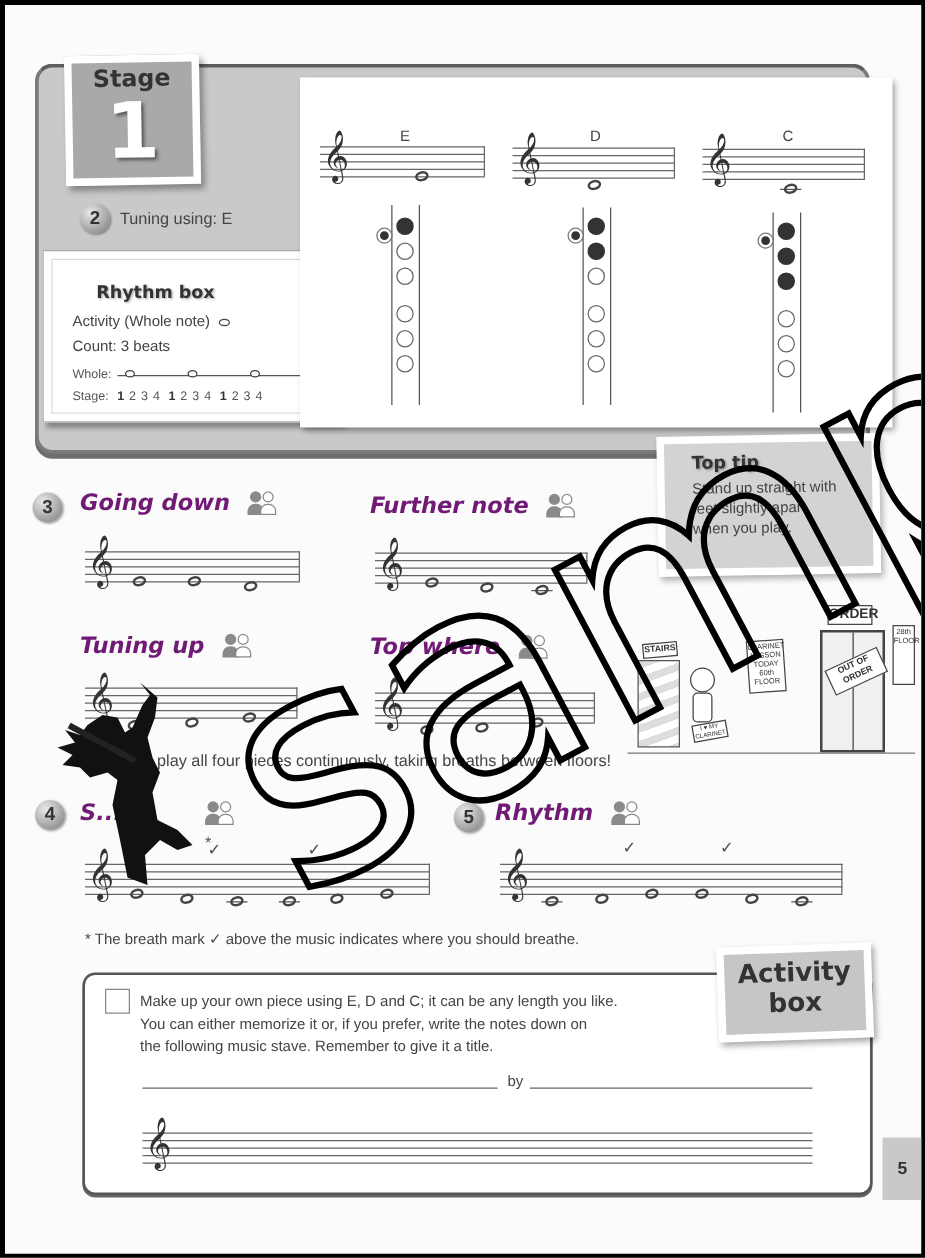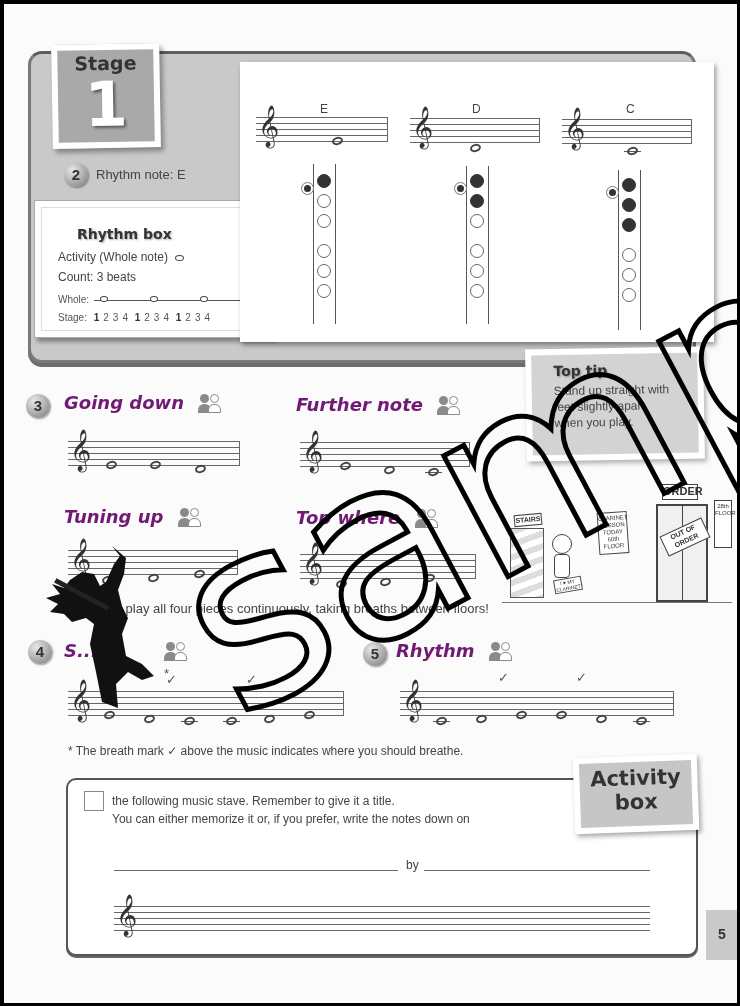--- a/index.html
+++ b/index.html
@@ -100,21 +100,21 @@
 <div class="page">
 
   <div class="abs stage-panel"></div>
 
   <div class="abs stage-badge">
     <div class="stage-word">Stage</div>
     <div class="stage-num">1</div>
   </div>
 
   <div class="abs circle-num" style="left:60px;top:159px;">2</div>
-  <div class="abs tuning-label" style="left:92px;top:163px;">Rhythm note: E</div>
+  <div class="abs tuning-label" style="left:92px;top:163px;">Tuning using: E</div>
 
   <div class="abs rhythm-box">
     <div class="rhythm-inner">
       <div class="rhythm-title heading-shadow">Rhythm box</div>
       <div class="rhythm-line" style="margin-top:8px;">
         <span>Activity (Whole note)</span>
         <span style="display:inline-block;width:9px;height:6px;border:1.5px solid #444;border-radius:50%;margin-left:4px;vertical-align:middle;"></span>
       </div>
       <div class="rhythm-line">Count: 3 beats</div>
       <div class="clap-row">
@@ -357,22 +357,23 @@
 
   <div class="abs activity-box"></div>
   <div class="abs activity-badge">
     <div class="activity-badge-inner">
       <div class="activity-badge-text">Activity</div>
       <div class="activity-badge-text">box</div>
     </div>
   </div>
   <div class="abs checkbox" style="left:80px;top:787px;"></div>
   <div class="abs activity-text" style="left:108px;top:788px;">
+    <div>Make up your own piece using E, D and C; it can be any length you like.</div>
+    <div>You can either memorize it or, if you prefer, write the notes down on</div>
     <div>the following music stave. Remember to give it a title.</div>
-    <div>You can either memorize it or, if you prefer, write the notes down on</div>
   </div>
   <div class="blank-line" style="left:110px;top:866px;width:284px;"></div>
   <div class="abs activity-text" style="left:402px;top:852px;">by</div>
   <div class="blank-line" style="left:420px;top:866px;width:226px;"></div>
   <div class="staff abs" style="left:110px;top:902px;width:536px;height:26px;">
     <div class="line" style="top:0"></div>
       <div class="line" style="top:6px"></div>
       <div class="line" style="top:12px"></div>
       <div class="line" style="top:18px"></div>
       <div class="line" style="top:24px"></div>

